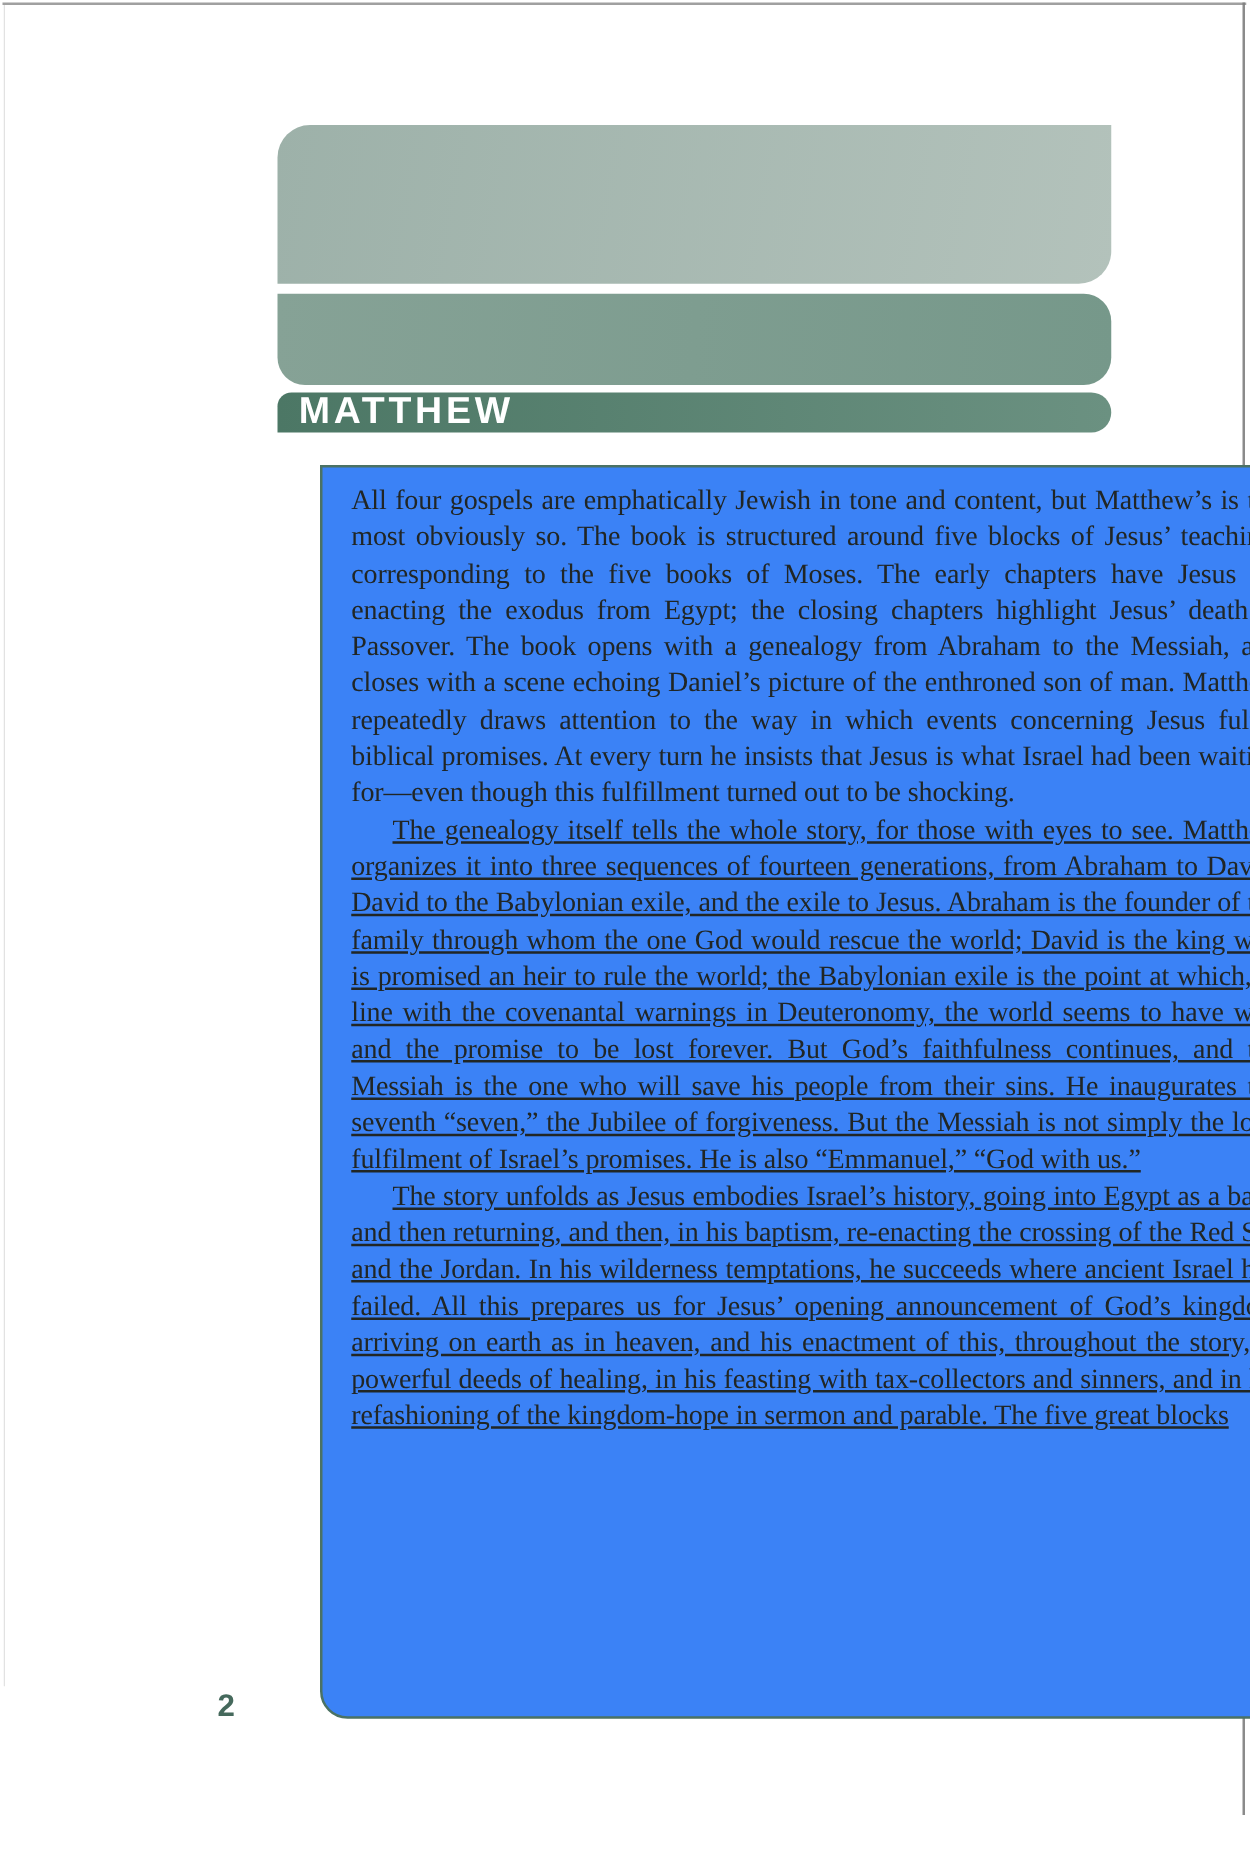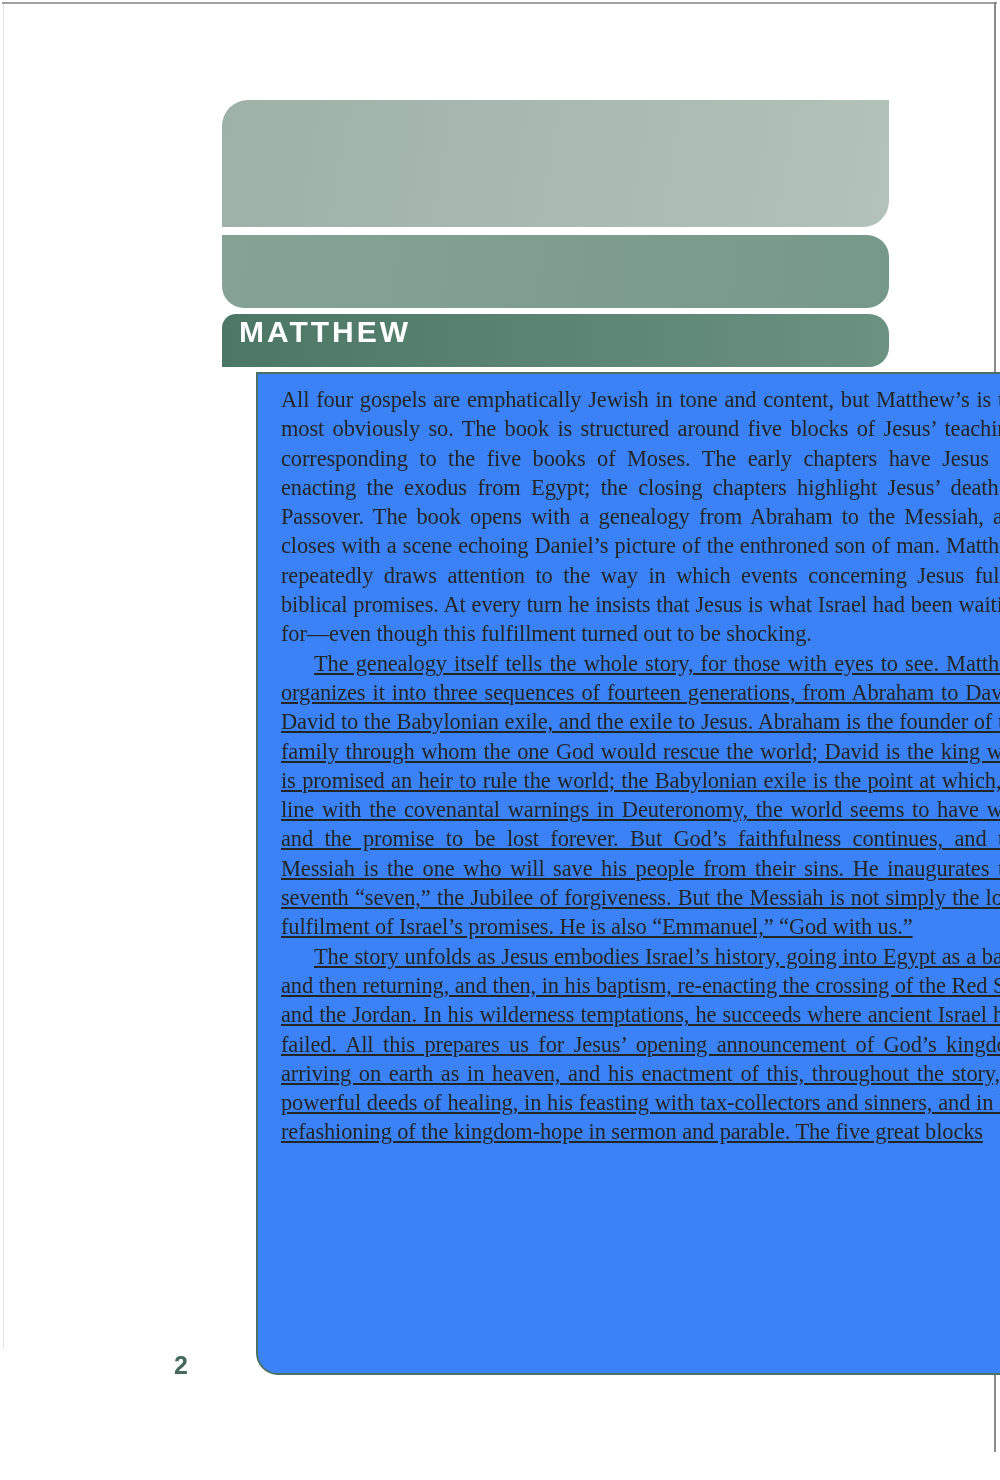--- a/index.html
+++ b/index.html
@@ -26,24 +26,24 @@
     position: absolute; left: 222px; top: 100px; width: 667px; height: 127px;
     background: linear-gradient(100deg, var(--bar1-left), var(--bar1-right));
     border-radius: 26px 0 26px 0;
   }
   .art-block-2 {
     position: absolute; left: 222px; top: 235px; width: 667px; height: 73px;
     background: linear-gradient(95deg, var(--bar2-left), var(--bar2-right));
     border-radius: 0 22px 22px 22px;
   }
   .title-bar {
-    position: absolute; left: 222px; top: 314px; width: 667px; height: 53px;
+    position: absolute; left: 222px; top: 314px; width: 667px; height: 32px;
     background: linear-gradient(to right, var(--title-bar-left), var(--title-bar-right));
     border-radius: 14px 20px 20px 0;
-    display: flex; align-items: flex-start;
+    display: flex; align-items: flex-end;
   }
   .title-text {
     font-family: "Liberation Sans", sans-serif;
     font-weight: bold;
     font-size: 30px;
     letter-spacing: 3px;
     color: var(--title-text);
     padding-left: 17px;
     padding-top: 1px;
   }

